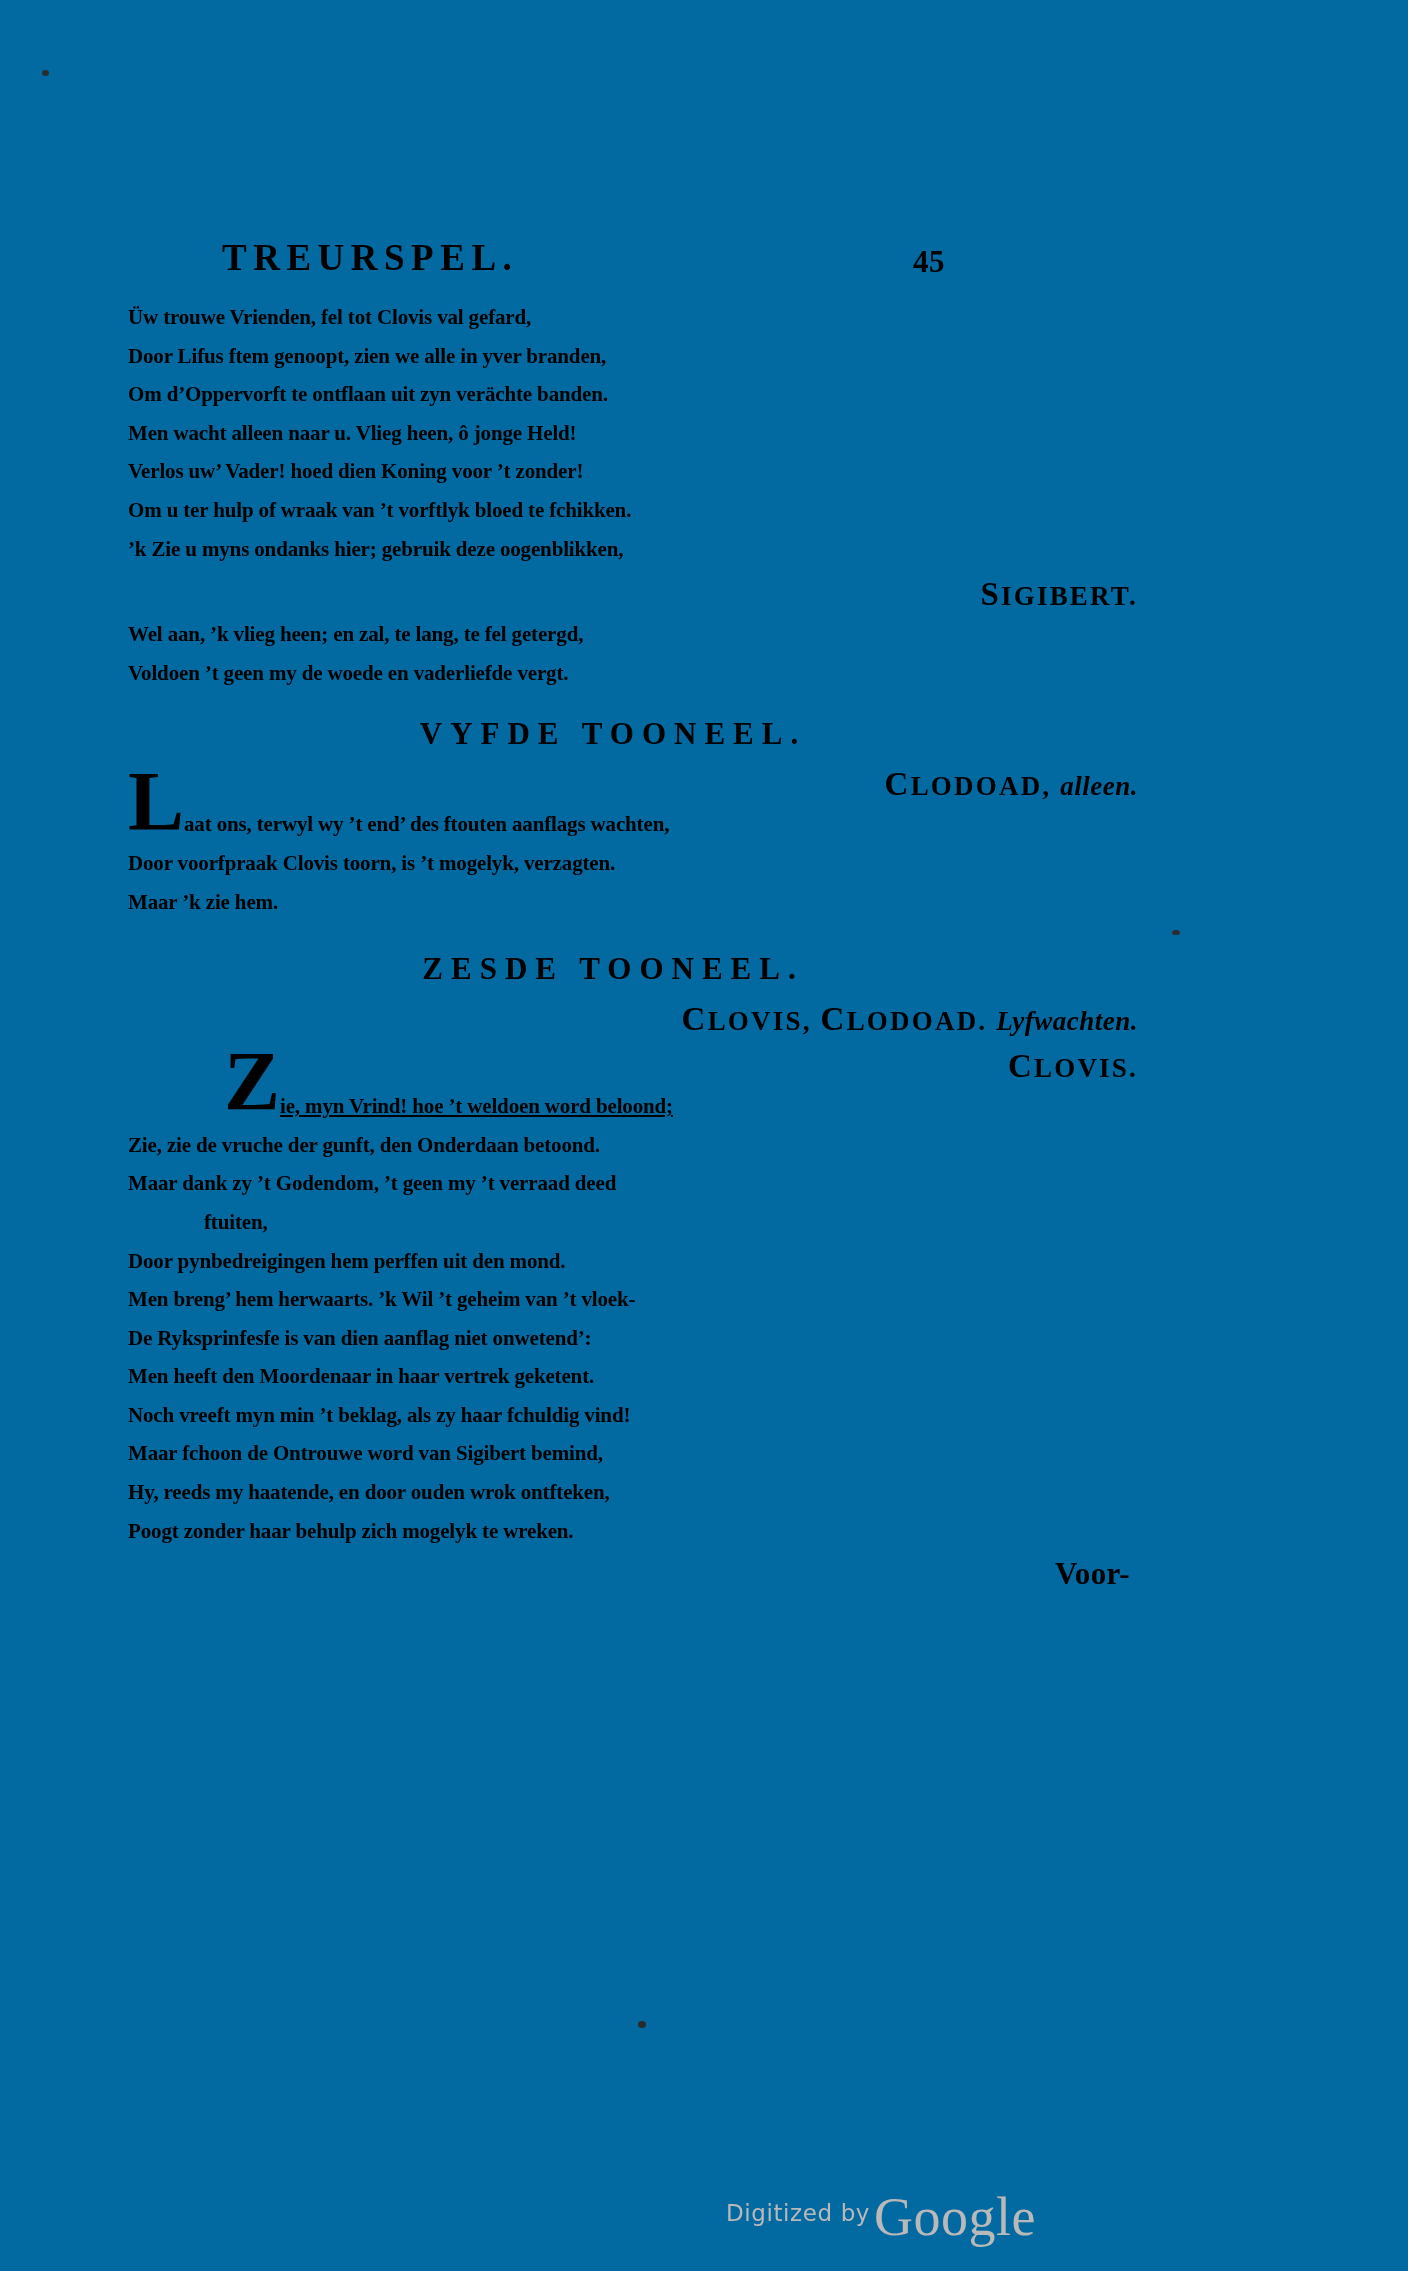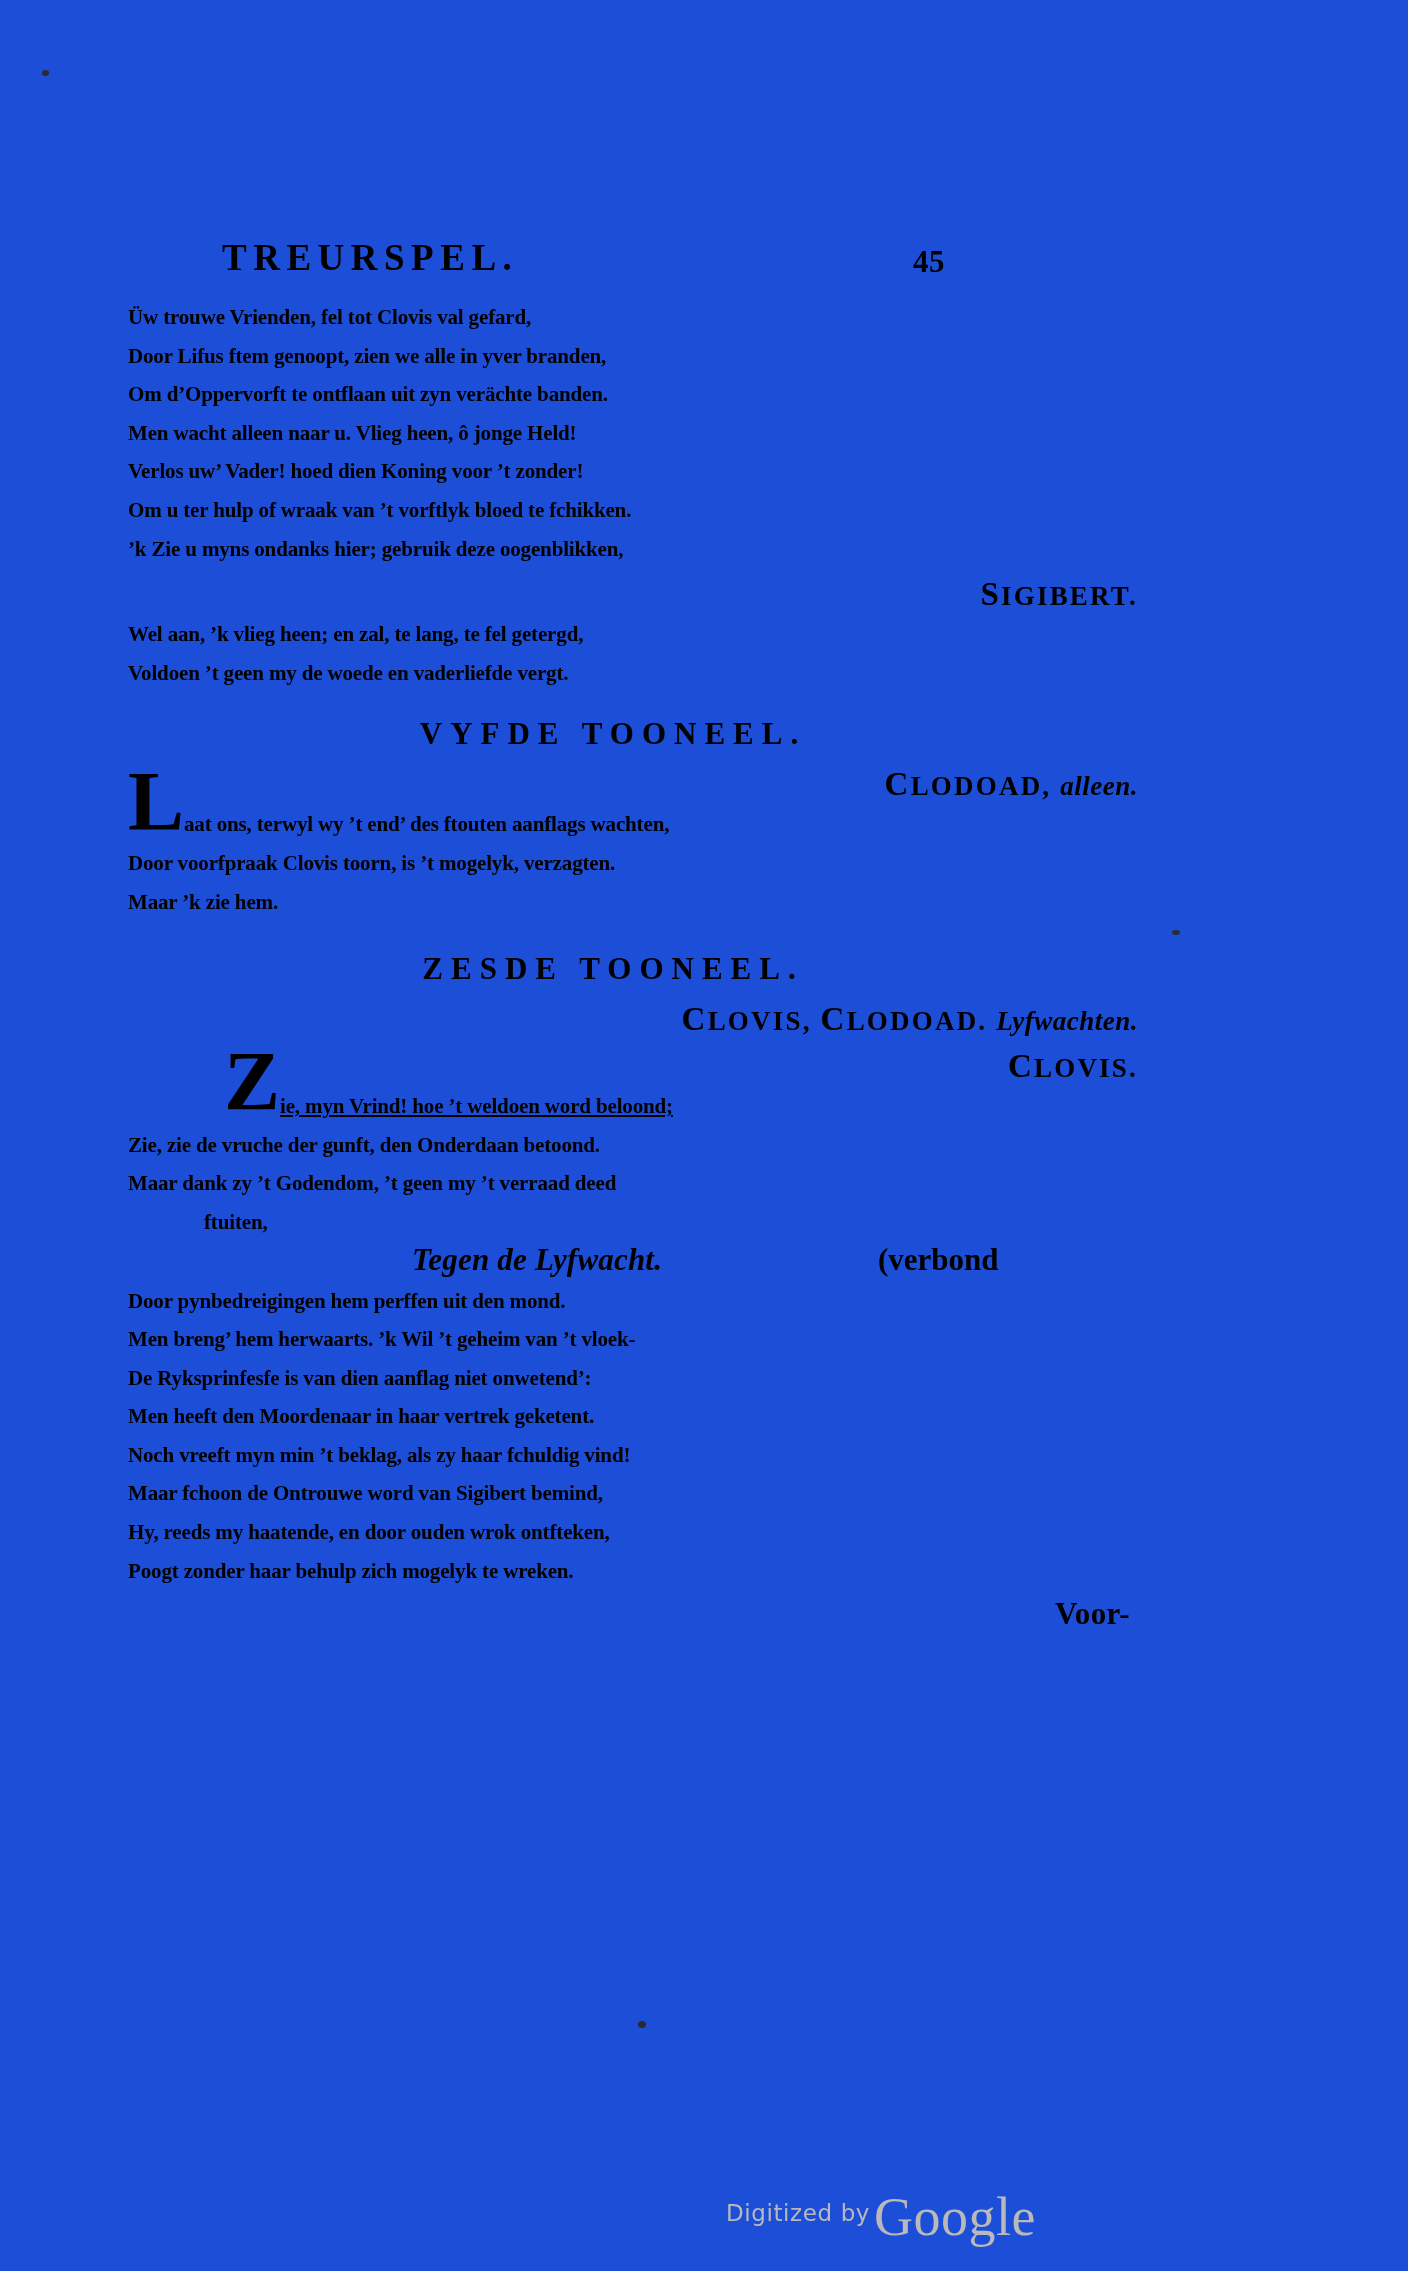--- a/index.html
+++ b/index.html
@@ -12,21 +12,21 @@
     height: 2271px;
     position: relative;
     overflow: hidden;
     font-family: "Liberation Serif", "DejaVu Serif", serif;
     color: #000000;
   }
 
   .page {
     position: absolute;
     inset: 0;
-    background: #1d4ed8;
+    background: #0369a1;
   }
 
   
   .speck {
     position: absolute;
     background: #2b2b2b;
     border-radius: 50%;
   }
 
   
@@ -232,24 +232,20 @@
         <span class="cap">C</span><span>LOVIS.</span>
       </div>
 
       <div class="line after-Z">ie, myn Vrind! hoe ’t weldoen word beloond;</div>
     </div>
 
     <div class="line">Zie, zie de vruche der gunft, den Onderdaan betoond.</div>
     <div class="line">Maar dank zy ’t Godendom, ’t geen my ’t verraad deed</div>
     <div class="line indent-sm">ftuiten,</div>
 
-    <div class="stagedir">
-      <span class="sd-text">Tegen de Lyfwacht.</span>
-      <span class="sd-paren">(verbond</span>
-    </div>
 
     <div class="line">Door pynbedreigingen hem perffen uit den mond.</div>
     <div class="line">Men breng’ hem herwaarts. ’k Wil ’t geheim van ’t vloek-</div>
     <div class="line">De Ryksprinfesfe is van dien aanflag niet onwetend’:</div>
     <div class="line">Men heeft den Moordenaar in haar vertrek geketent.</div>
     <div class="line">Noch vreeft myn min ’t beklag, als zy haar fchuldig vind!</div>
     <div class="line">Maar fchoon de Ontrouwe word van Sigibert bemind,</div>
     <div class="line">Hy, reeds my haatende, en door ouden wrok ontfteken,</div>
     <div class="line">Poogt zonder haar behulp zich mogelyk te wreken.</div>
 

